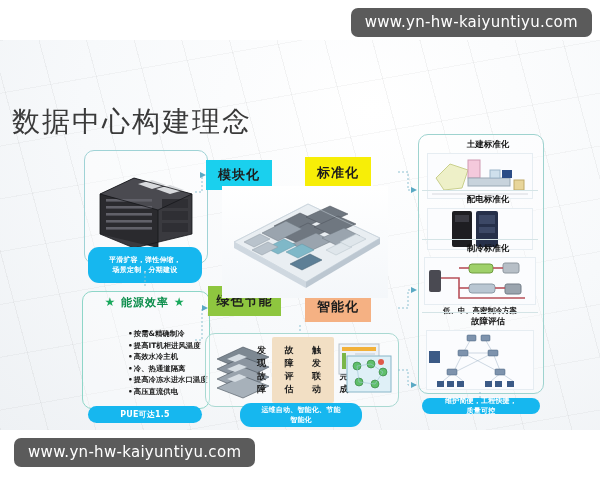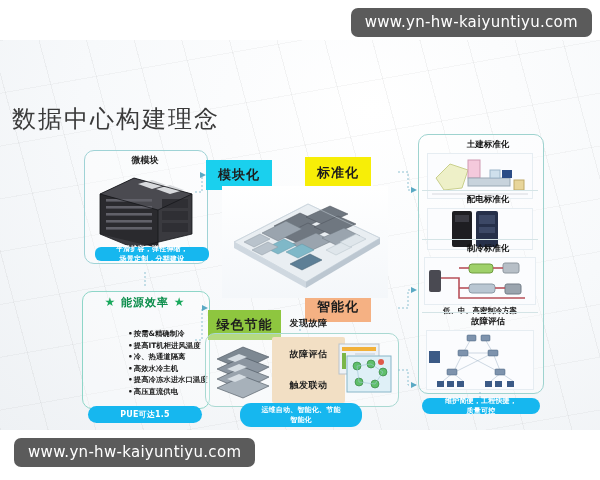--- a/index.html
+++ b/index.html
@@ -25,68 +25,68 @@
     font-size:15px;letter-spacing:.3px;padding:5px 14px 6px;
     font-family:"DejaVu Sans","Liberation Sans",sans-serif;
     white-space:nowrap;
     border-radius:7px;
   }
   #wm-top{right:8px;top:8px;}
   #wm-bot{left:14px;top:438px;}
 
   #title{
     position:absolute;left:12px;top:63px;
-    font-size:24px;color:#3a3a3a;letter-spacing:2px;font-weight:400;
+    font-size:28px;color:#3a3a3a;letter-spacing:2px;font-weight:400;
     font-family:"DejaVu Sans","Liberation Sans",sans-serif;
   }
 
   .rounded{position:absolute;border:1px solid #9fd3d6;border-radius:10px;background:rgba(255,255,255,.35);}
 
   .capsule{
     position:absolute;border-radius:11px;background:#16b7ef;color:#fff;
     font-size:7px;line-height:10px;text-align:center;
     display:flex;align-items:center;justify-content:center;padding:2px 4px;
     box-sizing:border-box;font-weight:bold;letter-spacing:.2px;
   }
 
   
   #mm-box{left:84px;top:110px;width:122px;height:112px;}
   #mm-title{position:absolute;left:84px;top:114px;width:122px;text-align:center;
     font-size:9px;font-weight:bold;color:#222;}
   #mm-art{position:absolute;left:94px;top:128px;width:104px;height:82px;}
-  #mm-cap{left:95px;top:207px;width:114px;height:14px;border-radius:6px;}
+  #mm-cap{left:88px;top:207px;width:114px;height:36px;}
 
   
   #en-box{left:82px;top:251px;width:126px;height:116px;border-color:#8ed6c8;}
   #en-head{position:absolute;left:82px;top:255px;width:126px;text-align:center;
      font-size:11px;font-weight:bold;color:#0f8f4e;letter-spacing:1px;}
   .star{color:#19a85c;font-size:12px;}
   #en-list{position:absolute;left:88px;top:272px;width:118px;}
   #en-list li{list-style:none;font-size:7.4px;line-height:11.6px;color:#1b1b1b;
      font-weight:bold;white-space:nowrap;}
   #en-list li:before{content:"\2022";margin-right:1px;}
   #en-cap{left:88px;top:366px;width:114px;height:17px;font-size:8px;}
 
   
   .chip{position:absolute;display:flex;align-items:center;justify-content:center;
     font-size:13px;font-weight:bold;color:#1d1d1d;letter-spacing:1px;}
   #chip-mod{left:206px;top:120px;width:66px;height:30px;background:#1ad0ee;}
   #chip-std{left:305px;top:117px;width:66px;height:32px;background:#f7ee07;}
-  #chip-grn{left:208px;top:270px;width:73px;height:30px;background:#8ec63f;text-align:right;}
+  #chip-grn{left:208px;top:246px;width:73px;height:30px;background:#8ec63f;text-align:right;}
   #chip-int{left:305px;top:252px;width:66px;height:30px;background:#f5b183;}
 
   
   #dc-art{position:absolute;left:222px;top:146px;width:166px;height:112px;
      background:linear-gradient(#ffffff,#f4f7fa);}
 
   
   #int-box{left:205px;top:293px;width:192px;height:72px;border-color:#a9d9d2;}
   #int-racks{position:absolute;left:213px;top:303px;width:60px;height:56px;}
-  #int-steps{position:absolute;left:272px;top:297px;width:73px;height:66px;background:#f2dfc4;
-     border-radius:2px;display:flex;flex-direction:column;align-items:center;justify-content:center;gap:18px;}
+  #int-steps{position:absolute;left:272px;top:297px;width:62px;height:66px;background:#f2dfc4;
+     border-radius:2px;display:flex;flex-direction:row;align-items:center;justify-content:center;gap:18px;}
   #int-steps div{font-size:9px;font-weight:bold;color:#1c1c1c;letter-spacing:.5px;}
   #int-screen{position:absolute;left:337px;top:300px;width:56px;height:58px;}
   #int-cap{left:240px;top:363px;width:122px;height:24px;}
 
   
   #rt-box{left:418px;top:94px;width:124px;height:258px;border-color:#9ed3cf;}
   .rt-sec{position:absolute;left:420px;width:120px;}
   .rt-title{text-align:center;font-size:8.5px;font-weight:bold;color:#111;padding-left:16px;}
   .rt-art{margin:2px auto 0;background:#fbfcfe;border:1px solid #e6edf2;}
   .rt-sub{text-align:center;font-size:7.4px;color:#222;font-weight:bold;margin-top:1px;}
@@ -96,21 +96,20 @@
 </head>
 <body>
 
 <div class="band-top"></div>
 
 <div id="slide">
 
   <div id="title">数据中心构建理念</div>
 
   <div class="rounded" id="mm-box"></div>
-  <div id="mm-title">微模块</div>
   <div id="mm-art">
     <svg width="104" height="82" viewBox="0 0 104 82">
       <g>
         <polygon points="6,26 40,10 98,26 98,66 40,80 6,66" fill="#3a3a3f"></polygon>
         <polygon points="6,26 40,10 98,26 64,42 6,26" fill="#4a4a50"></polygon>
         <polygon points="6,26 64,42 64,80 6,66" fill="#2a2a2e"></polygon>
         <g fill="#616169">
           <rect x="12" y="31" width="46" height="2.6"></rect>
           <rect x="12" y="38" width="46" height="2.6"></rect>
           <rect x="12" y="45" width="46" height="2.6"></rect>
@@ -143,22 +142,22 @@
 
   <div class="rounded" id="en-box"></div>
   <div id="en-head">
     <span class="star">★</span>
     <span>能源效率</span>
     <span class="star">★</span>
   </div>
   <ul id="en-list">
     <li>按需&amp;精确制冷</li>
     <li>提高IT机柜进风温度</li>
+    <li>高效水冷主机</li>
     <li>冷、热通道隔离</li>
-    <li>高效水冷主机</li>
     <li>提高冷冻水进水口温度</li>
     <li>高压直流供电</li>
   </ul>
   <div class="capsule" id="en-cap">PUE可达1.5</div>
 
   <div class="chip" id="chip-mod">模块化</div>
   <div class="chip" id="chip-std">标准化</div>
   <div class="chip" id="chip-grn">绿色节能</div>
   <div class="chip" id="chip-int">智能化</div>
 

